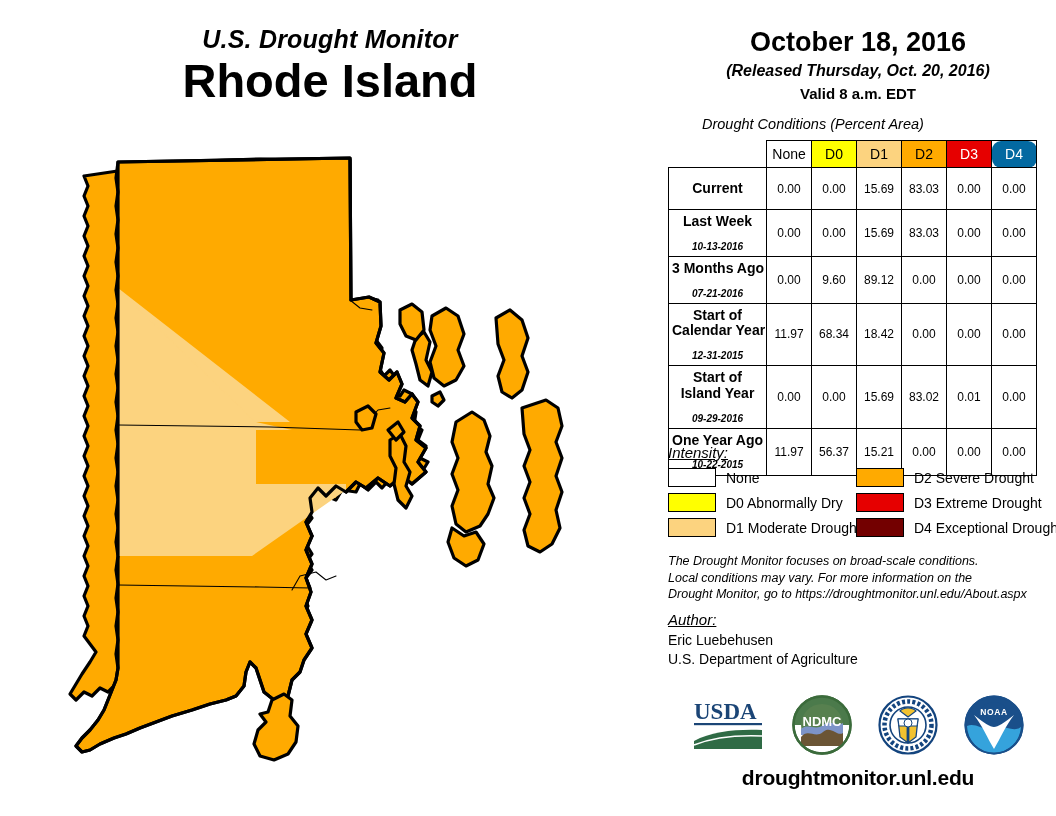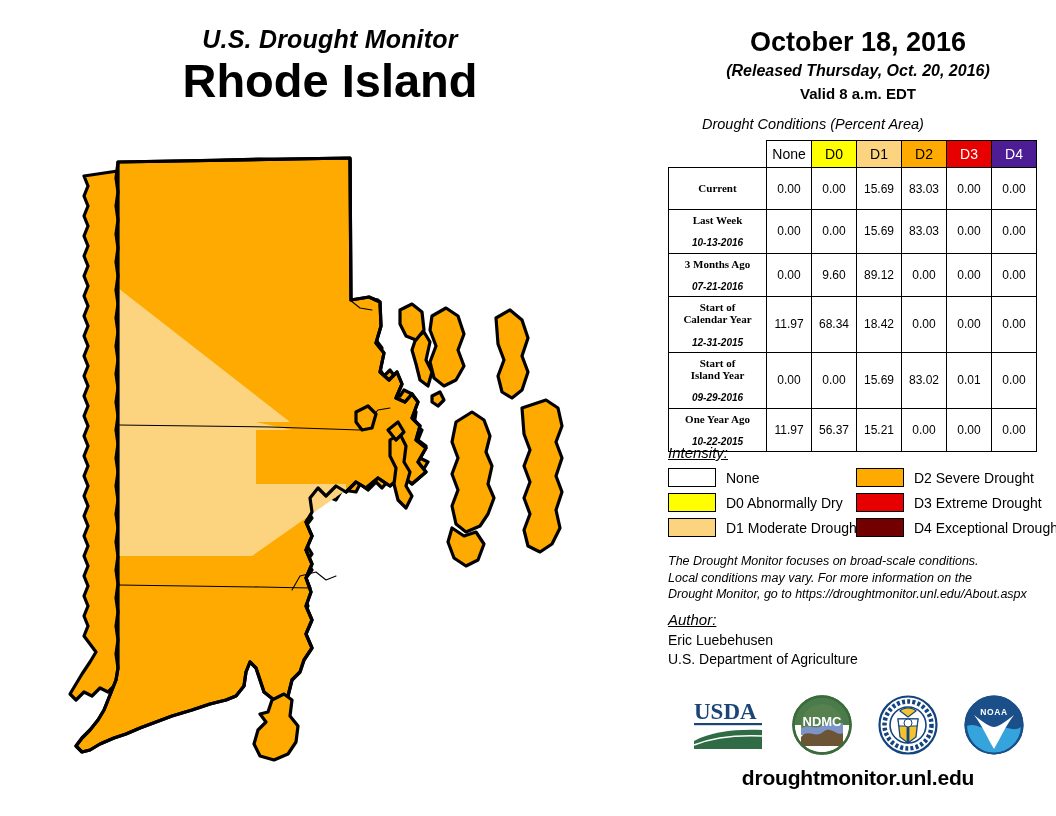--- a/index.html
+++ b/index.html
@@ -110,25 +110,24 @@
     border: none;
     background: transparent;
   }
   table.cond td.rowlbl {
     border: 1.6px solid #000;
     text-align: center;
     padding: 4px 3px;
     line-height: 1.12;
   }
   .rl-name {
-    font-size: 11px;
+    font-size: 14px;
     font-weight: bold;
     display: block;
     white-space: nowrap;
-    font-family: Liberation Serif, serif;
   }
   .rl-date {
     font-size: 10px;
     font-weight: bold;
     font-style: italic;
     display: block;
     margin-top: 11px;
   }
   table.cond td.val {
     border: 1.6px solid #000;
@@ -357,21 +356,21 @@
           <col class="num">
       </colgroup>
       <thead>
         <tr>
           <th class="hdr-spacer"></th>
           <th class="hdr" style="background: rgb(255, 255, 255);">None</th>
           <th class="hdr" style="background: rgb(255, 255, 0);">D0</th>
           <th class="hdr" style="background: rgb(252, 211, 127);">D1</th>
           <th class="hdr" style="background: rgb(255, 170, 0);">D2</th>
           <th class="hdr" style="background: rgb(230, 0, 0); color: rgb(255, 255, 255);">D3</th>
-          <th class="hdr" style="background: #4c1d95; color: rgb(255, 255, 255);">D4</th>
+          <th class="hdr" style="background: #0369a1; color: rgb(255, 255, 255); border-radius: 9px;">D4</th>
         </tr>
       </thead>
       <tbody id="cond-tbody">
           <tr>
             <td class="rowlbl">
               <span class="rl-name">Current</span>
             </td>
             <td class="val">0.00</td>
             <td class="val">0.00</td>
             <td class="val">15.69</td>

